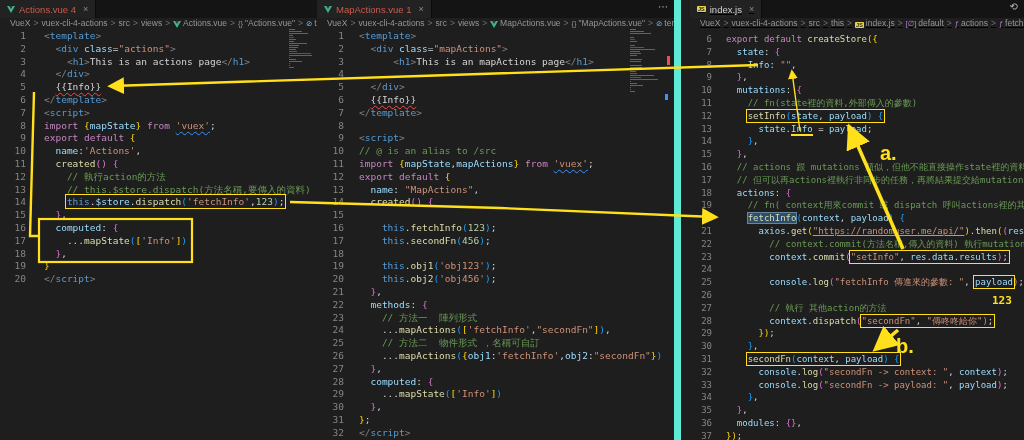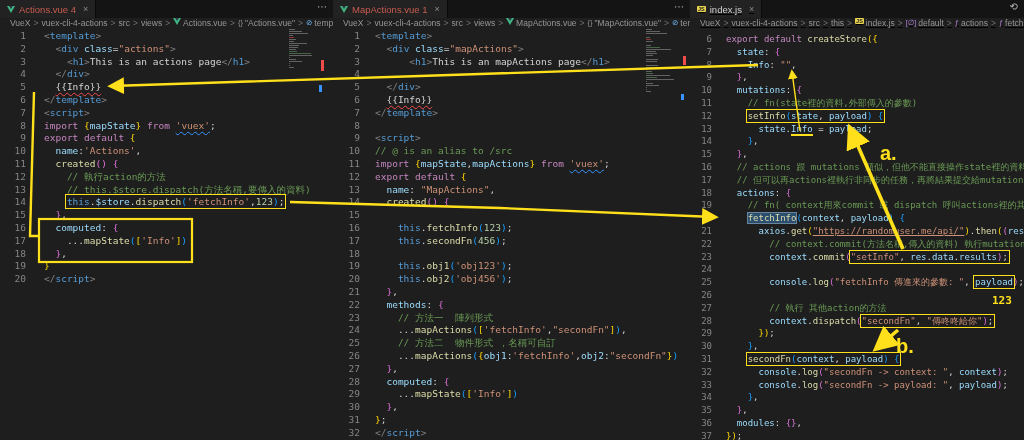--- a/index.html
+++ b/index.html
@@ -1,34 +1,34 @@
 <!DOCTYPE html>
 <html><head>
 <meta charset="utf-8">
 <style>
   html,body{margin:0;padding:0;background:#111;}
   #screen{position:relative;width:1024px;height:440px;background:#1e1e1e;overflow:hidden;
           font-family:"Liberation Sans",sans-serif;}
   .pane{position:absolute;top:0;bottom:0;background:#1e1e1e;overflow:hidden;}
   #pane0{left:0;width:333px;border-right:1px solid #0a0a0a;}
-  #pane1{left:333px;width:357px;border-right:1px solid #5eead4;}
+  #pane1{left:317px;width:357px;border-right:7px solid #5eead4;}
   #pane2{left:690px;width:334px;text-decoration:underline;}
   
   .tabbar{height:18px;background:#141414;display:flex;align-items:stretch;position:relative;}
   .tab{display:flex;align-items:center;gap:4px;background:#222;padding:0 7px;border-right:1px solid #0a0a0a;}
   .tab-label{font-size:9.5px;}
   .tab-label.red{color:#c85b4e;}
   .tab-label.plain{color:#d0d0d0;}
   .close-x{color:#8a8a8a;font-size:9px;margin-left:3px;cursor:pointer;}
   .tab-actions{position:absolute;right:6px;top:1px;color:#b5b5b5;font-size:10px;}
   
   .breadcrumbs{height:10px;display:flex;align-items:center;font-size:8.5px;color:#969696;
                padding-left:10px;white-space:nowrap;overflow:hidden;background:#1e1e1e;}
   .bc-sep{margin:0 3px;color:#6e6e6e;}
-  .bc-item{display:inline-flex;align-items:flex-start;gap:2px;cursor:pointer;}
+  .bc-item{display:inline-flex;align-items:flex-end;gap:2px;cursor:pointer;}
   .bc-ico{font-size:7.5px;}
   .ico-braces{color:#8f8f8f;}
   .ico-symbol-template{color:#75beff;}
   .ico-symbol-variable{color:#b180d7;}
   .ico-symbol-method{color:#b180d7;}
   .ico-js-badge{background:#e8d44d;color:#1e1e1e;font-weight:bold;font-size:5.5px;padding:0 1px;border-radius:1px;}
   
   .vue-tri{position:relative;width:0;height:0;display:inline-block;
            border-left:4px solid transparent;border-right:4px solid transparent;border-top:7px solid #41b883;}
   .vue-tri:after{content:"";position:absolute;left:-2px;top:-7px;width:0;height:0;

